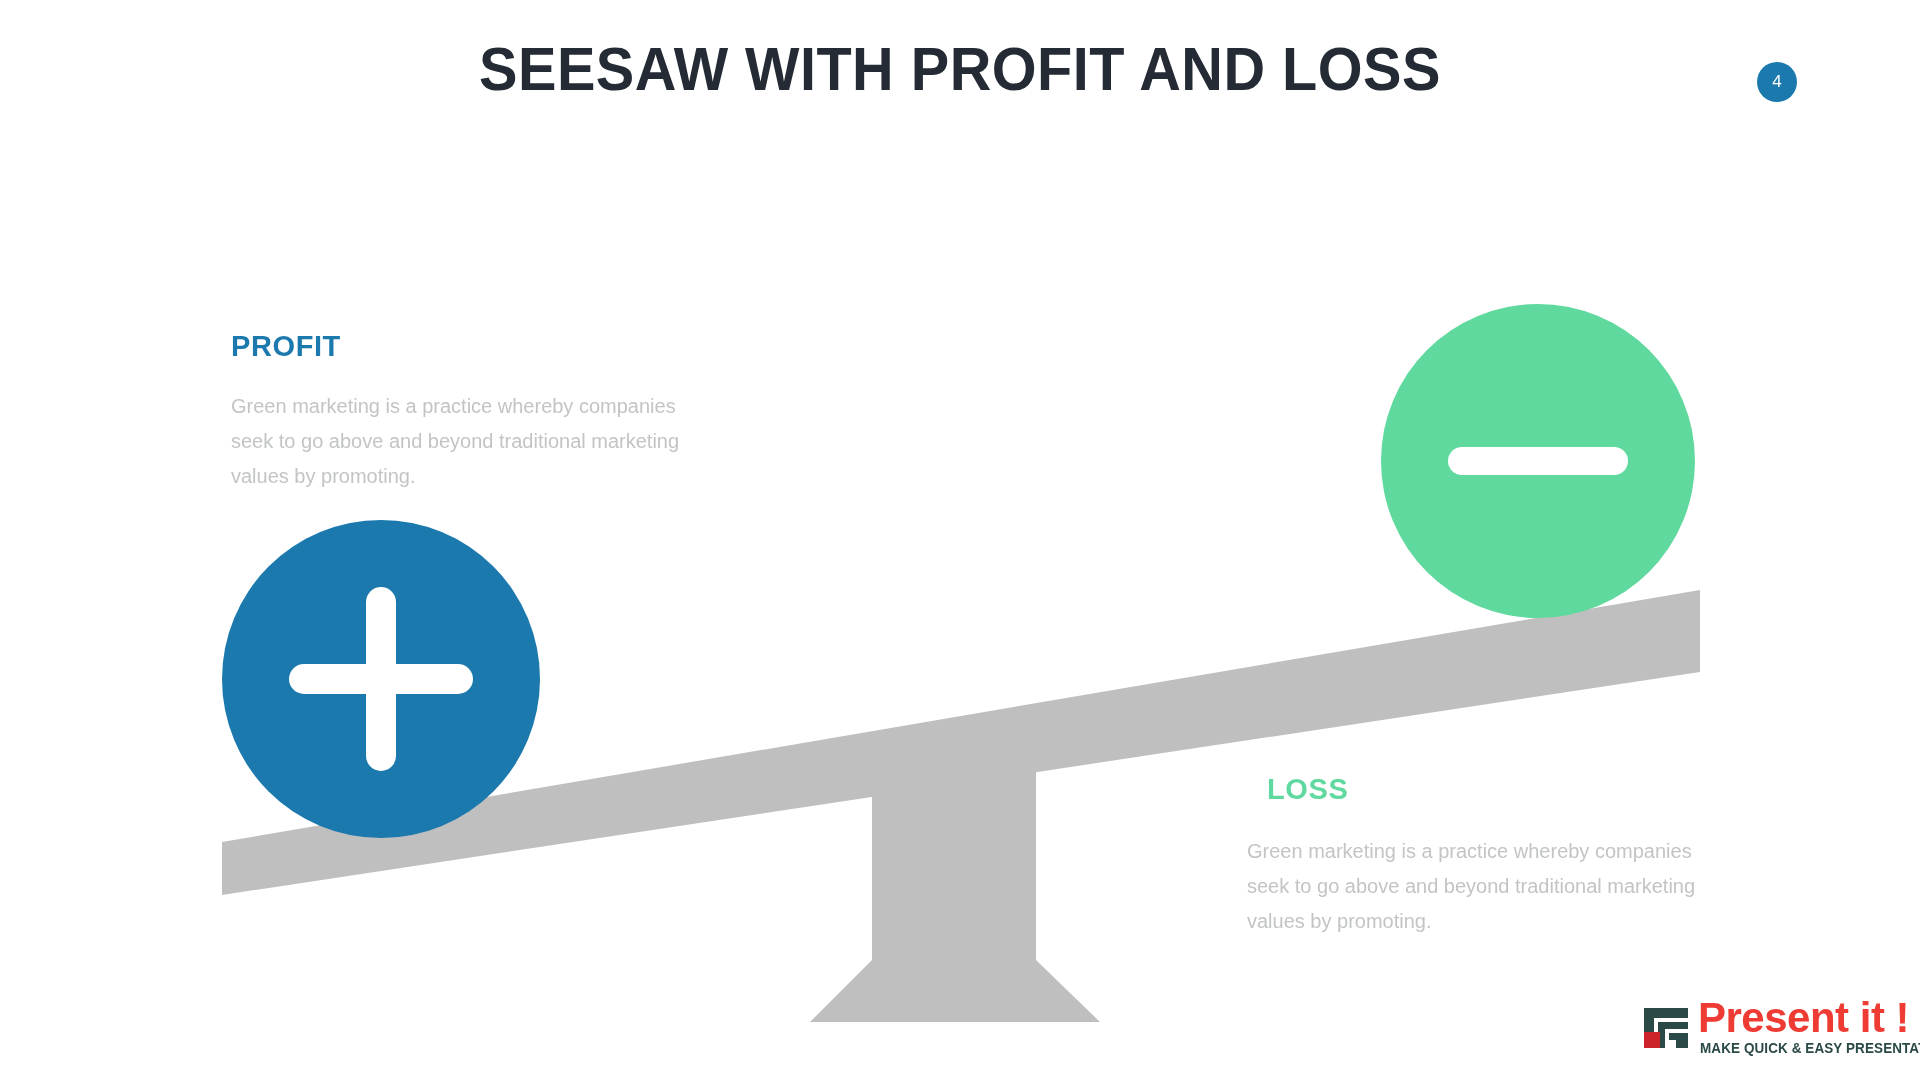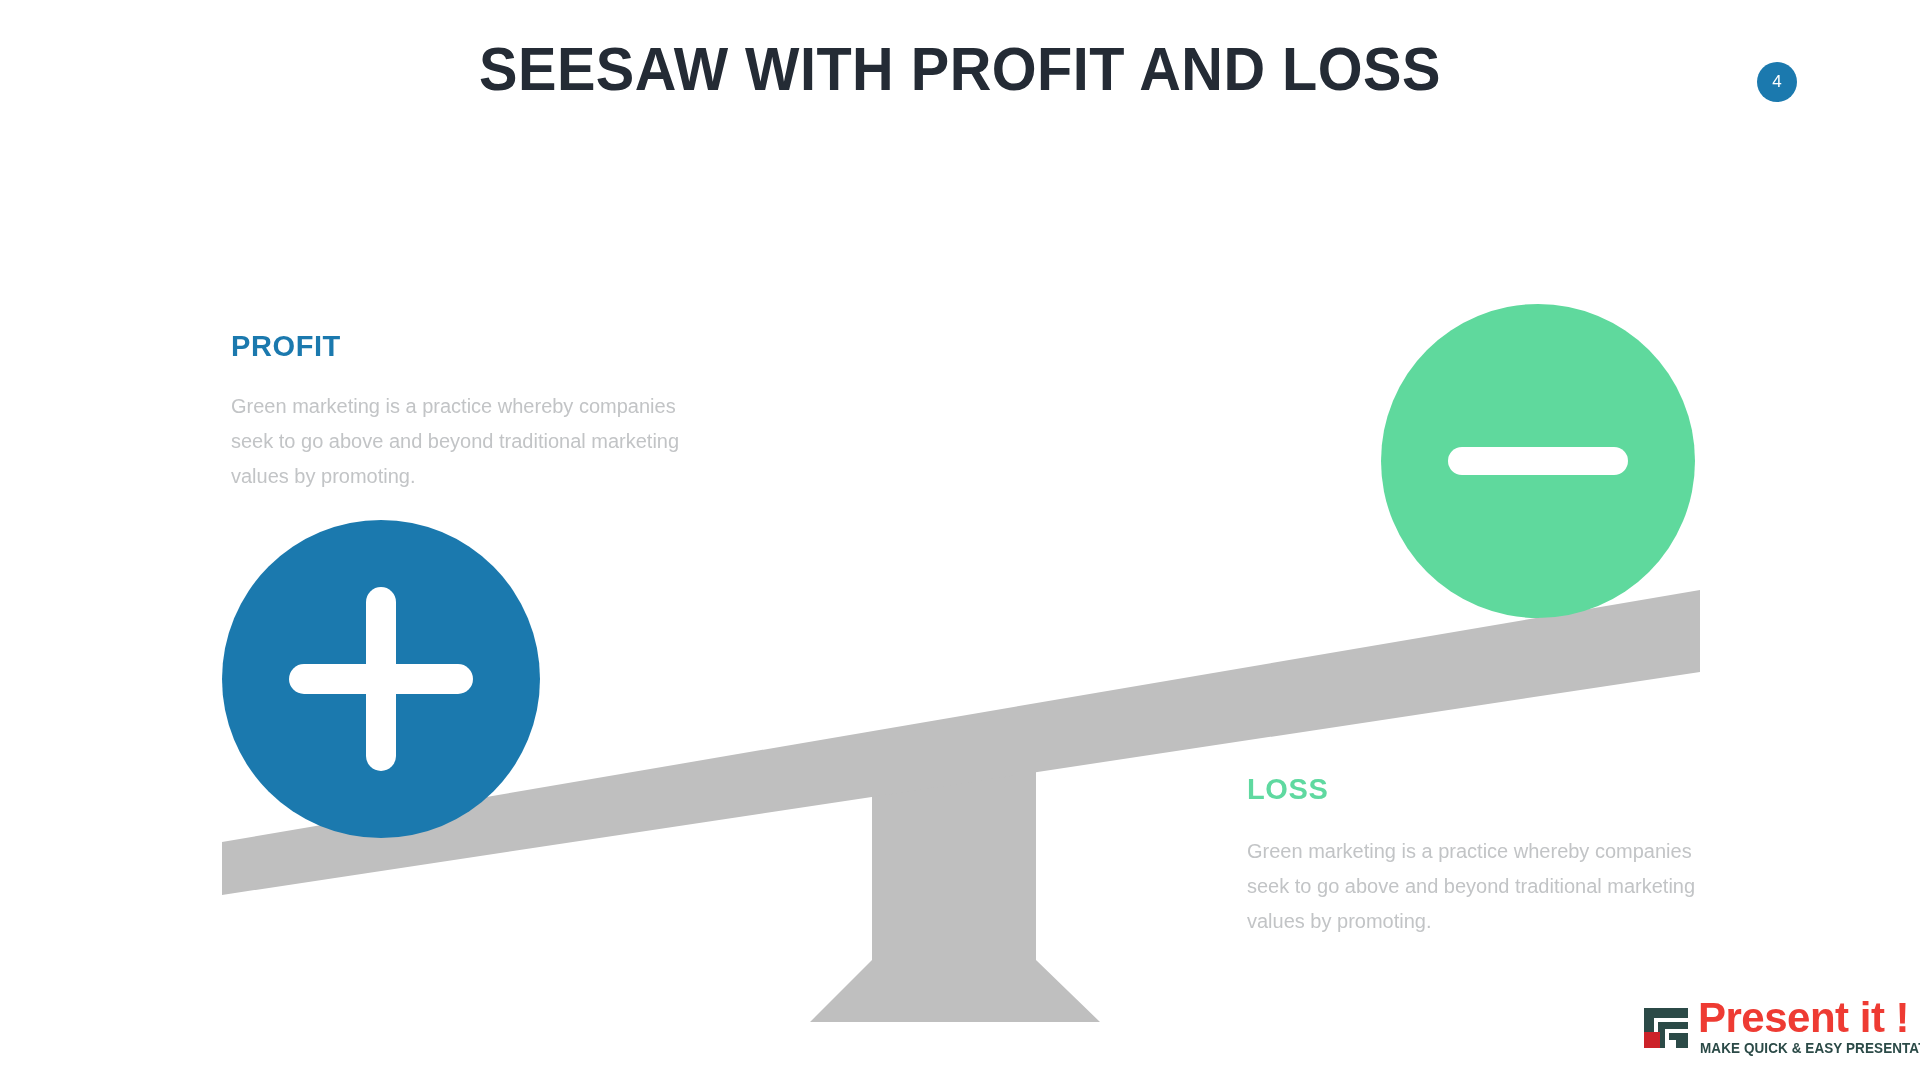--- a/index.html
+++ b/index.html
@@ -97,21 +97,21 @@
   }
   #profit-block .block-heading { color: #1b79ae; }
   #profit-block .block-body { margin-top: 28px; }
 
   #loss-block {
     position: absolute;
     left: 1247px;
     top: 775px;
     width: 470px;
   }
-  #loss-block .block-heading { color: #5fd9a0; }
+  #loss-block .block-heading { color: #5fd9a0; margin-left: 20px; }
   #loss-block .block-body { margin-top: 30px; }
 
   
   .seesaw-svg {
     position: absolute;
     left: 0;
     top: 0;
     width: 1920px;
     height: 1080px;
     pointer-events: none;

